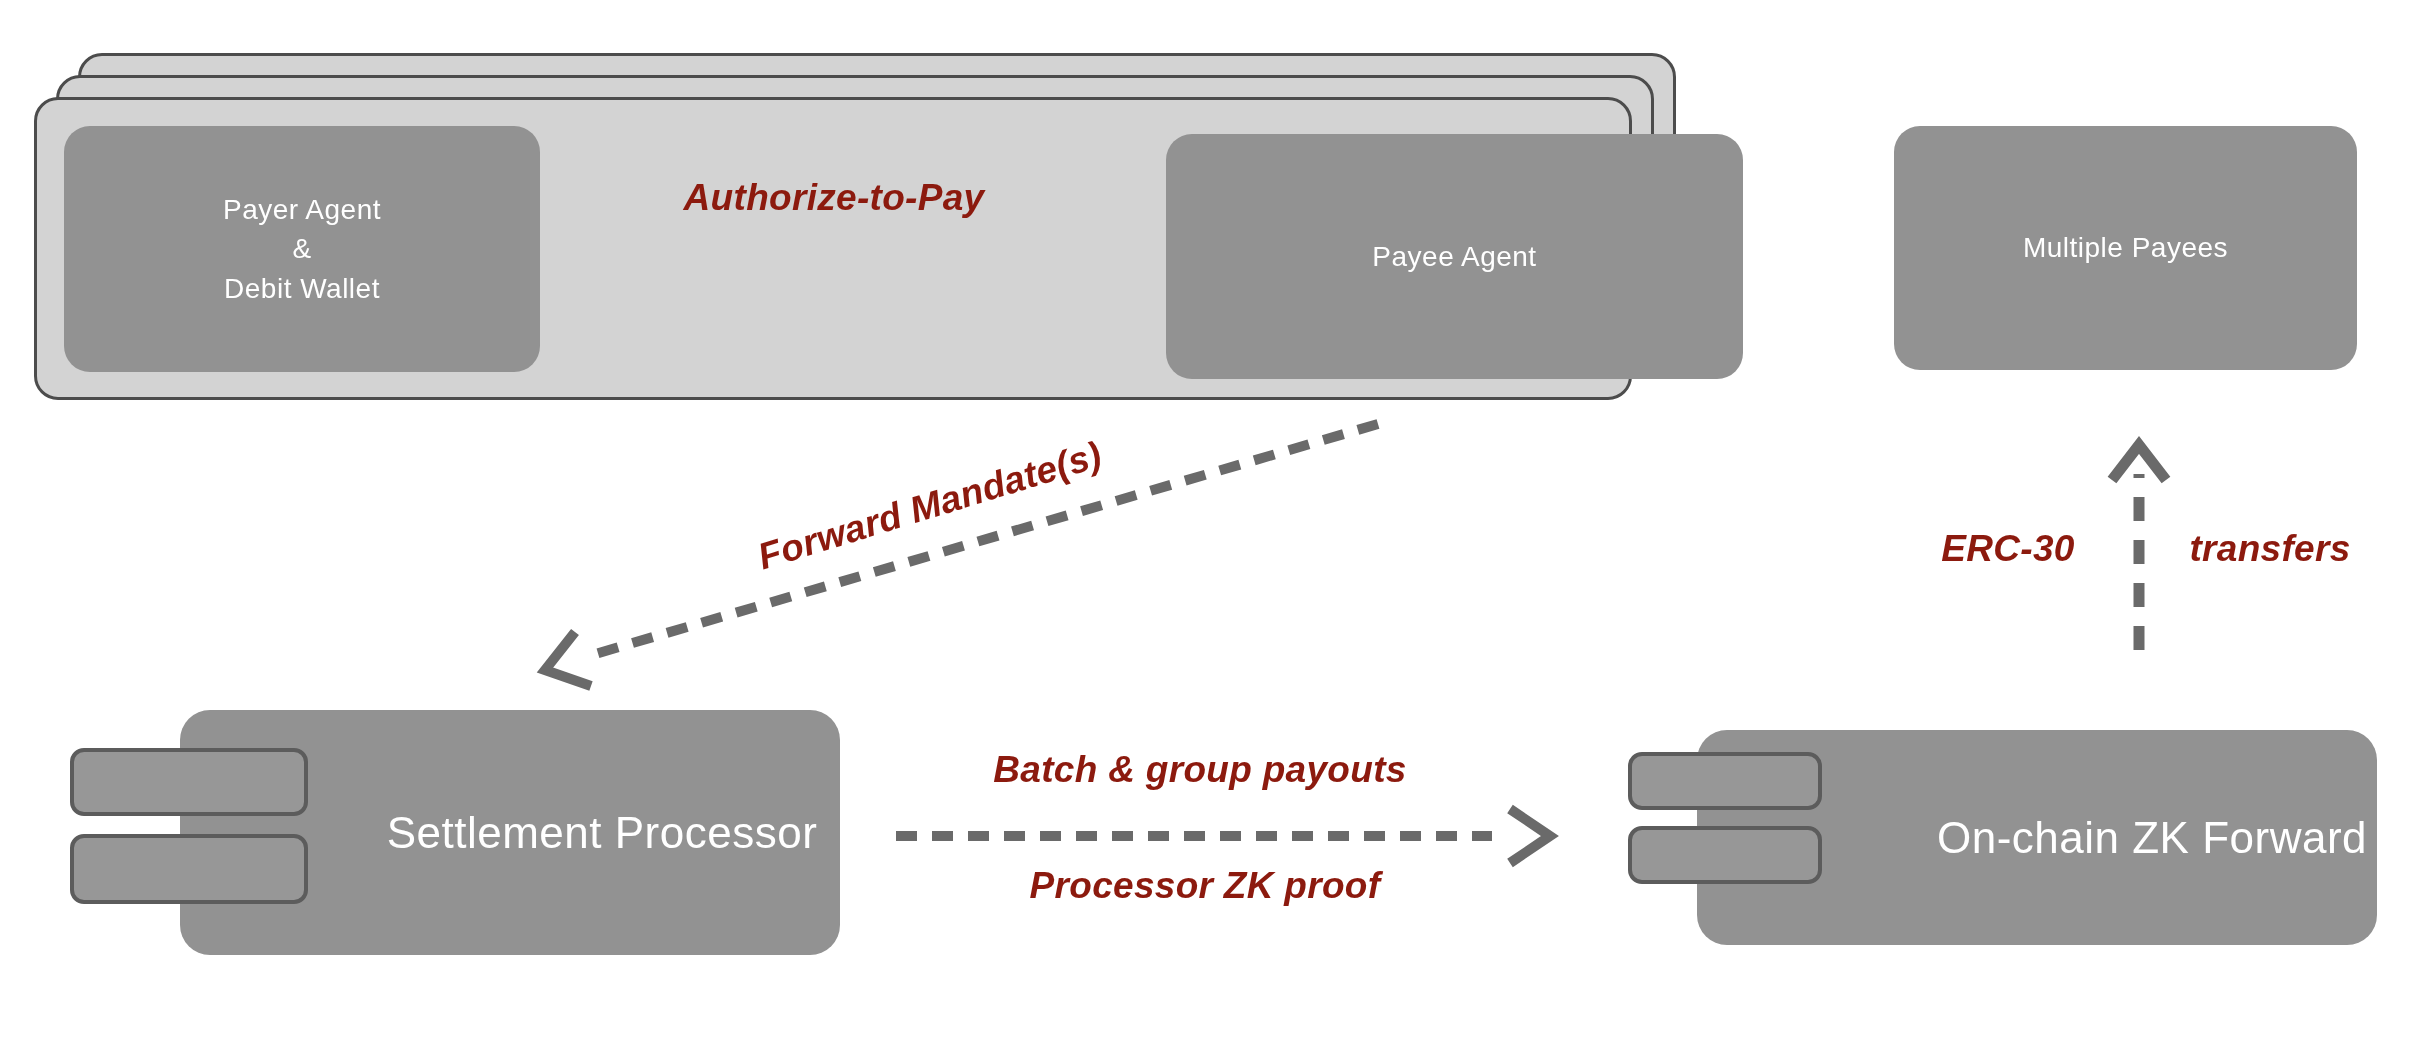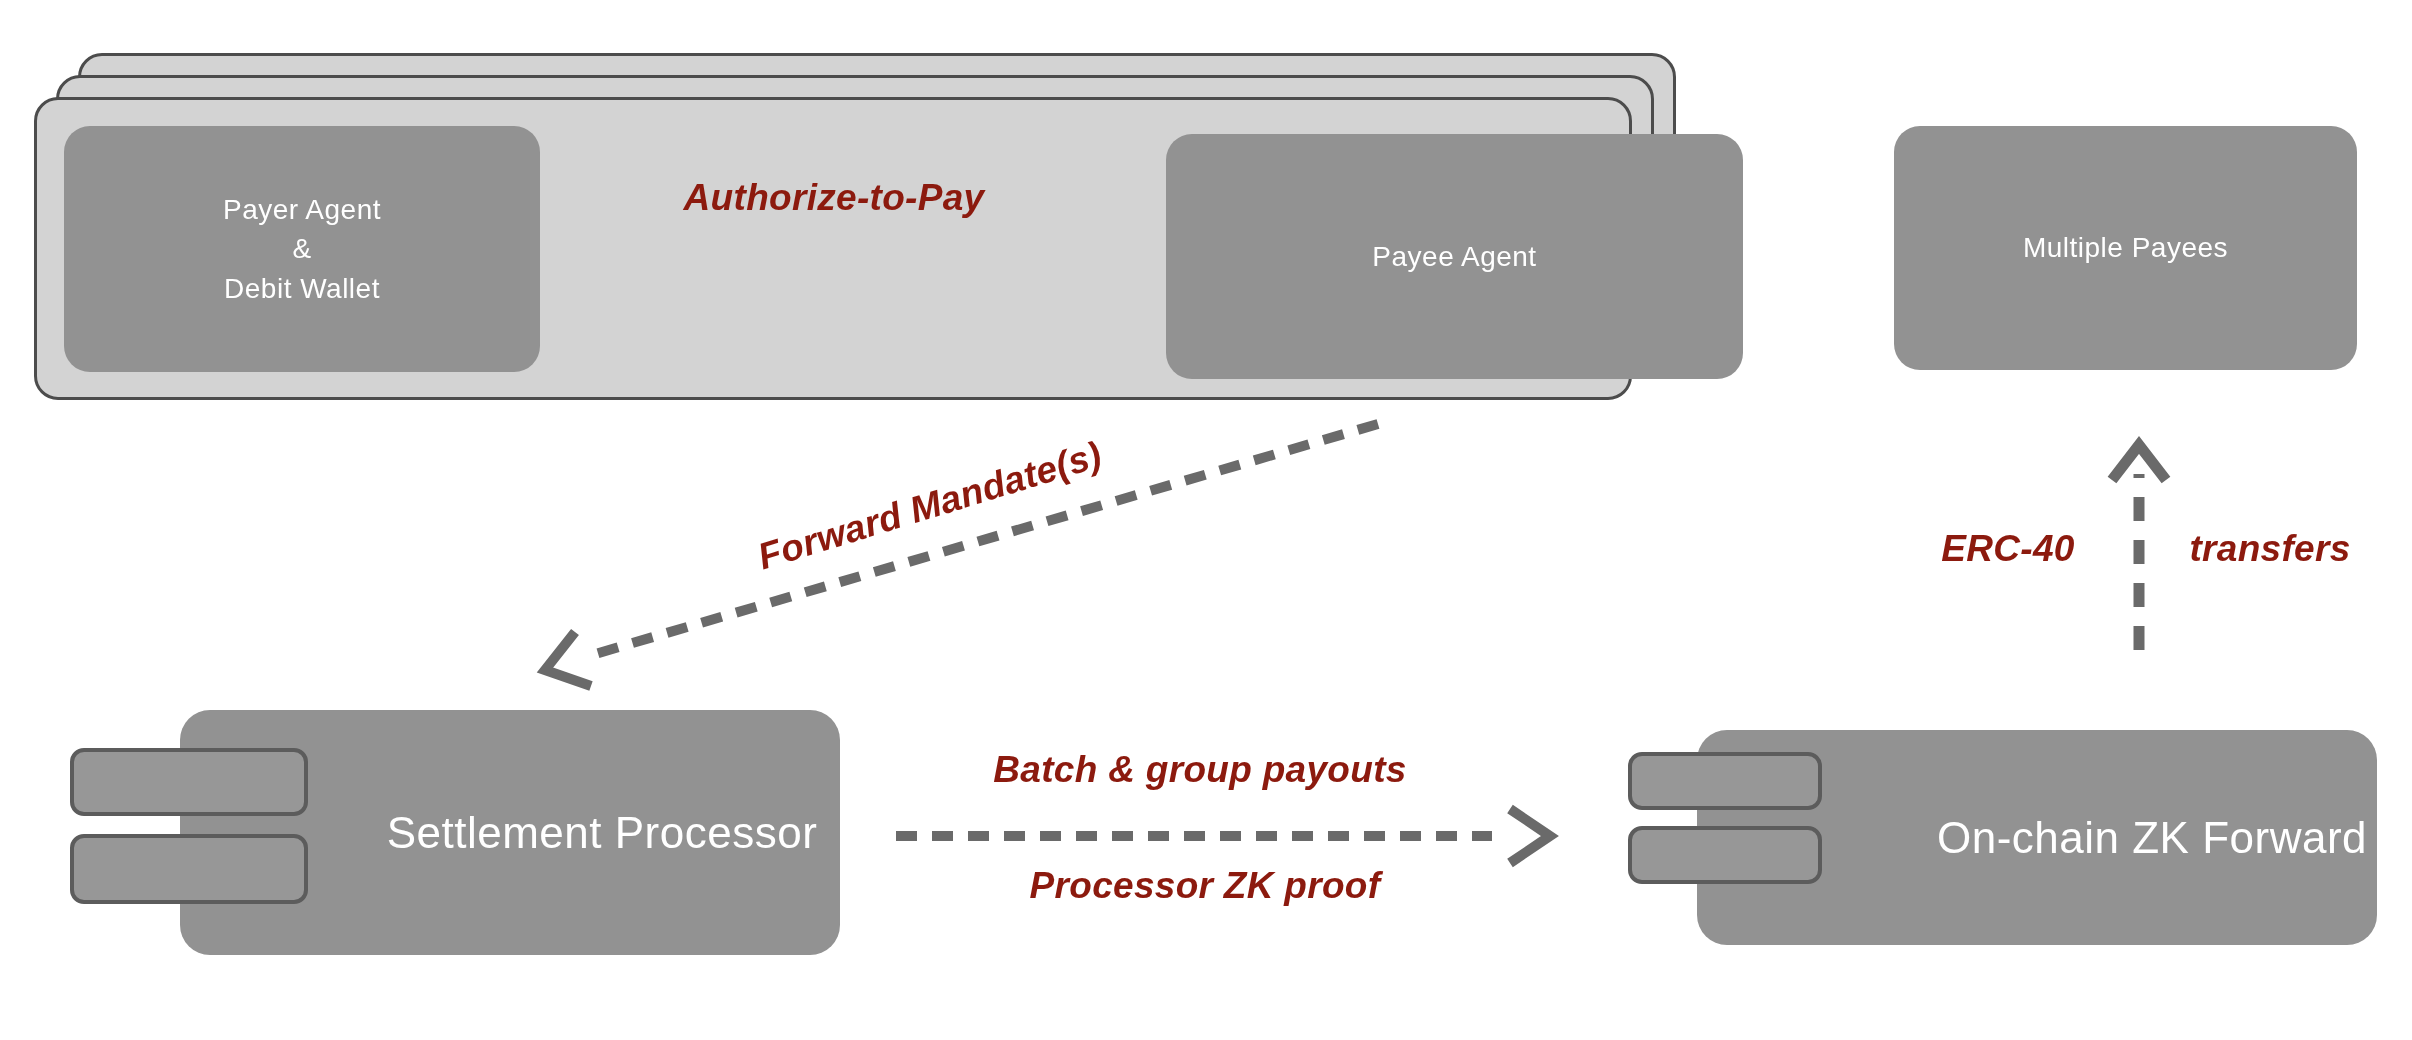--- a/index.html
+++ b/index.html
@@ -141,17 +141,17 @@
   <div class="red-label" style="left:834px;top:198px;">Authorize-to-Pay</div>
 
 
   <div class="red-label rot" style="left:930px;top:506px;">Forward Mandate(s)</div>
 
   <div class="red-label" style="left:1200px;top:770px;">Batch &amp; group payouts</div>
 
   <div class="red-label" style="left:1205px;top:886px;">Processor ZK proof</div>
 
 
-  <div class="red-label" style="left:2008px;top:549px;">ERC-40</div>
+  <div class="red-label" style="left:2008px;top:549px;">ERC-30</div>
 
   <div class="red-label" style="left:2270px;top:549px;">transfers</div>
 
 </div>
 
 </body></html>

